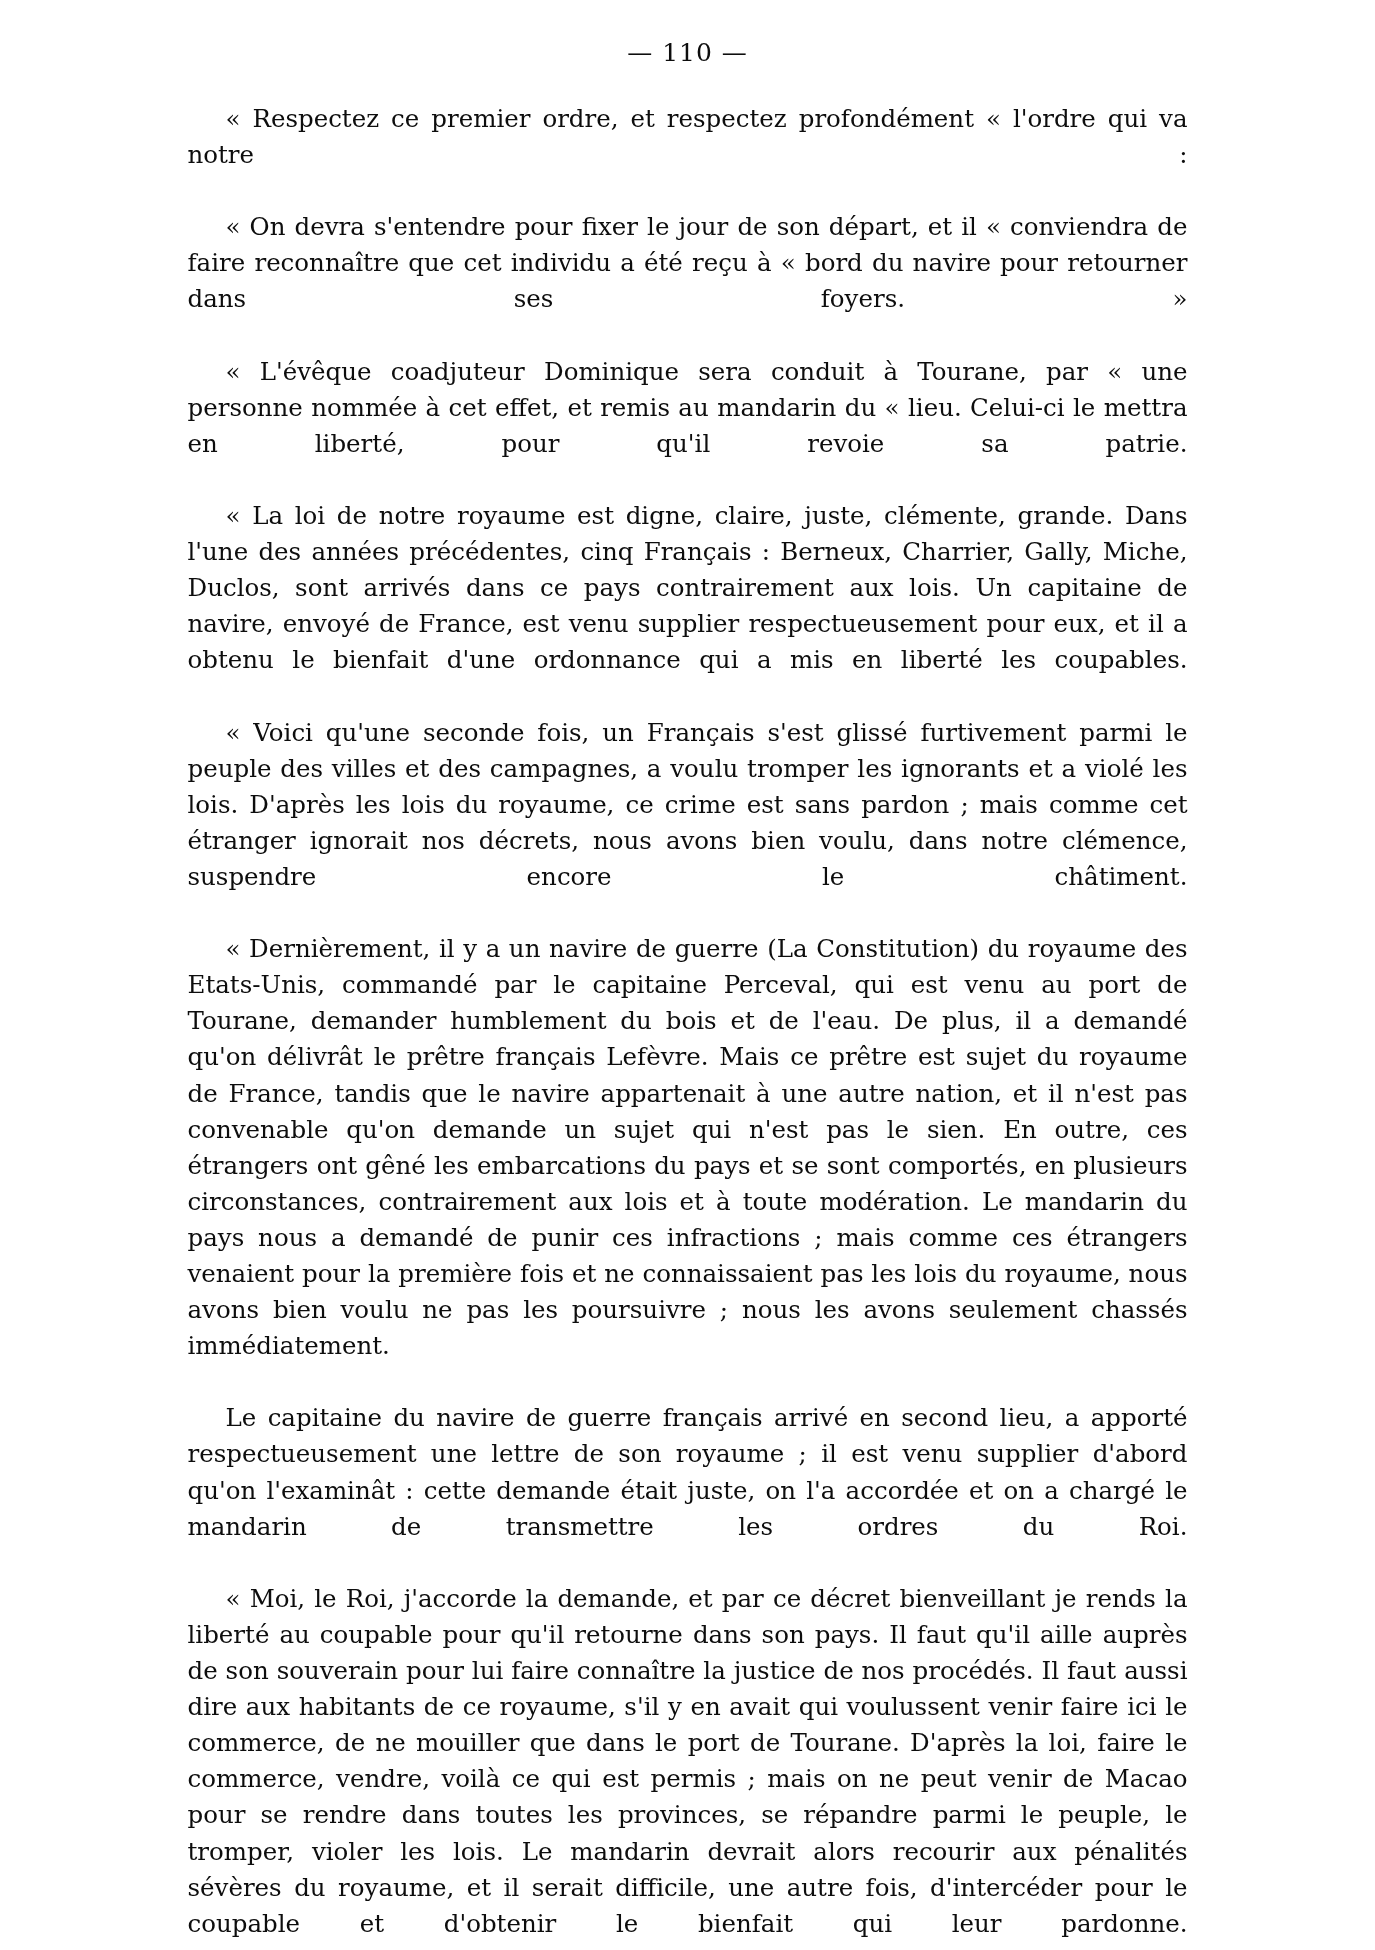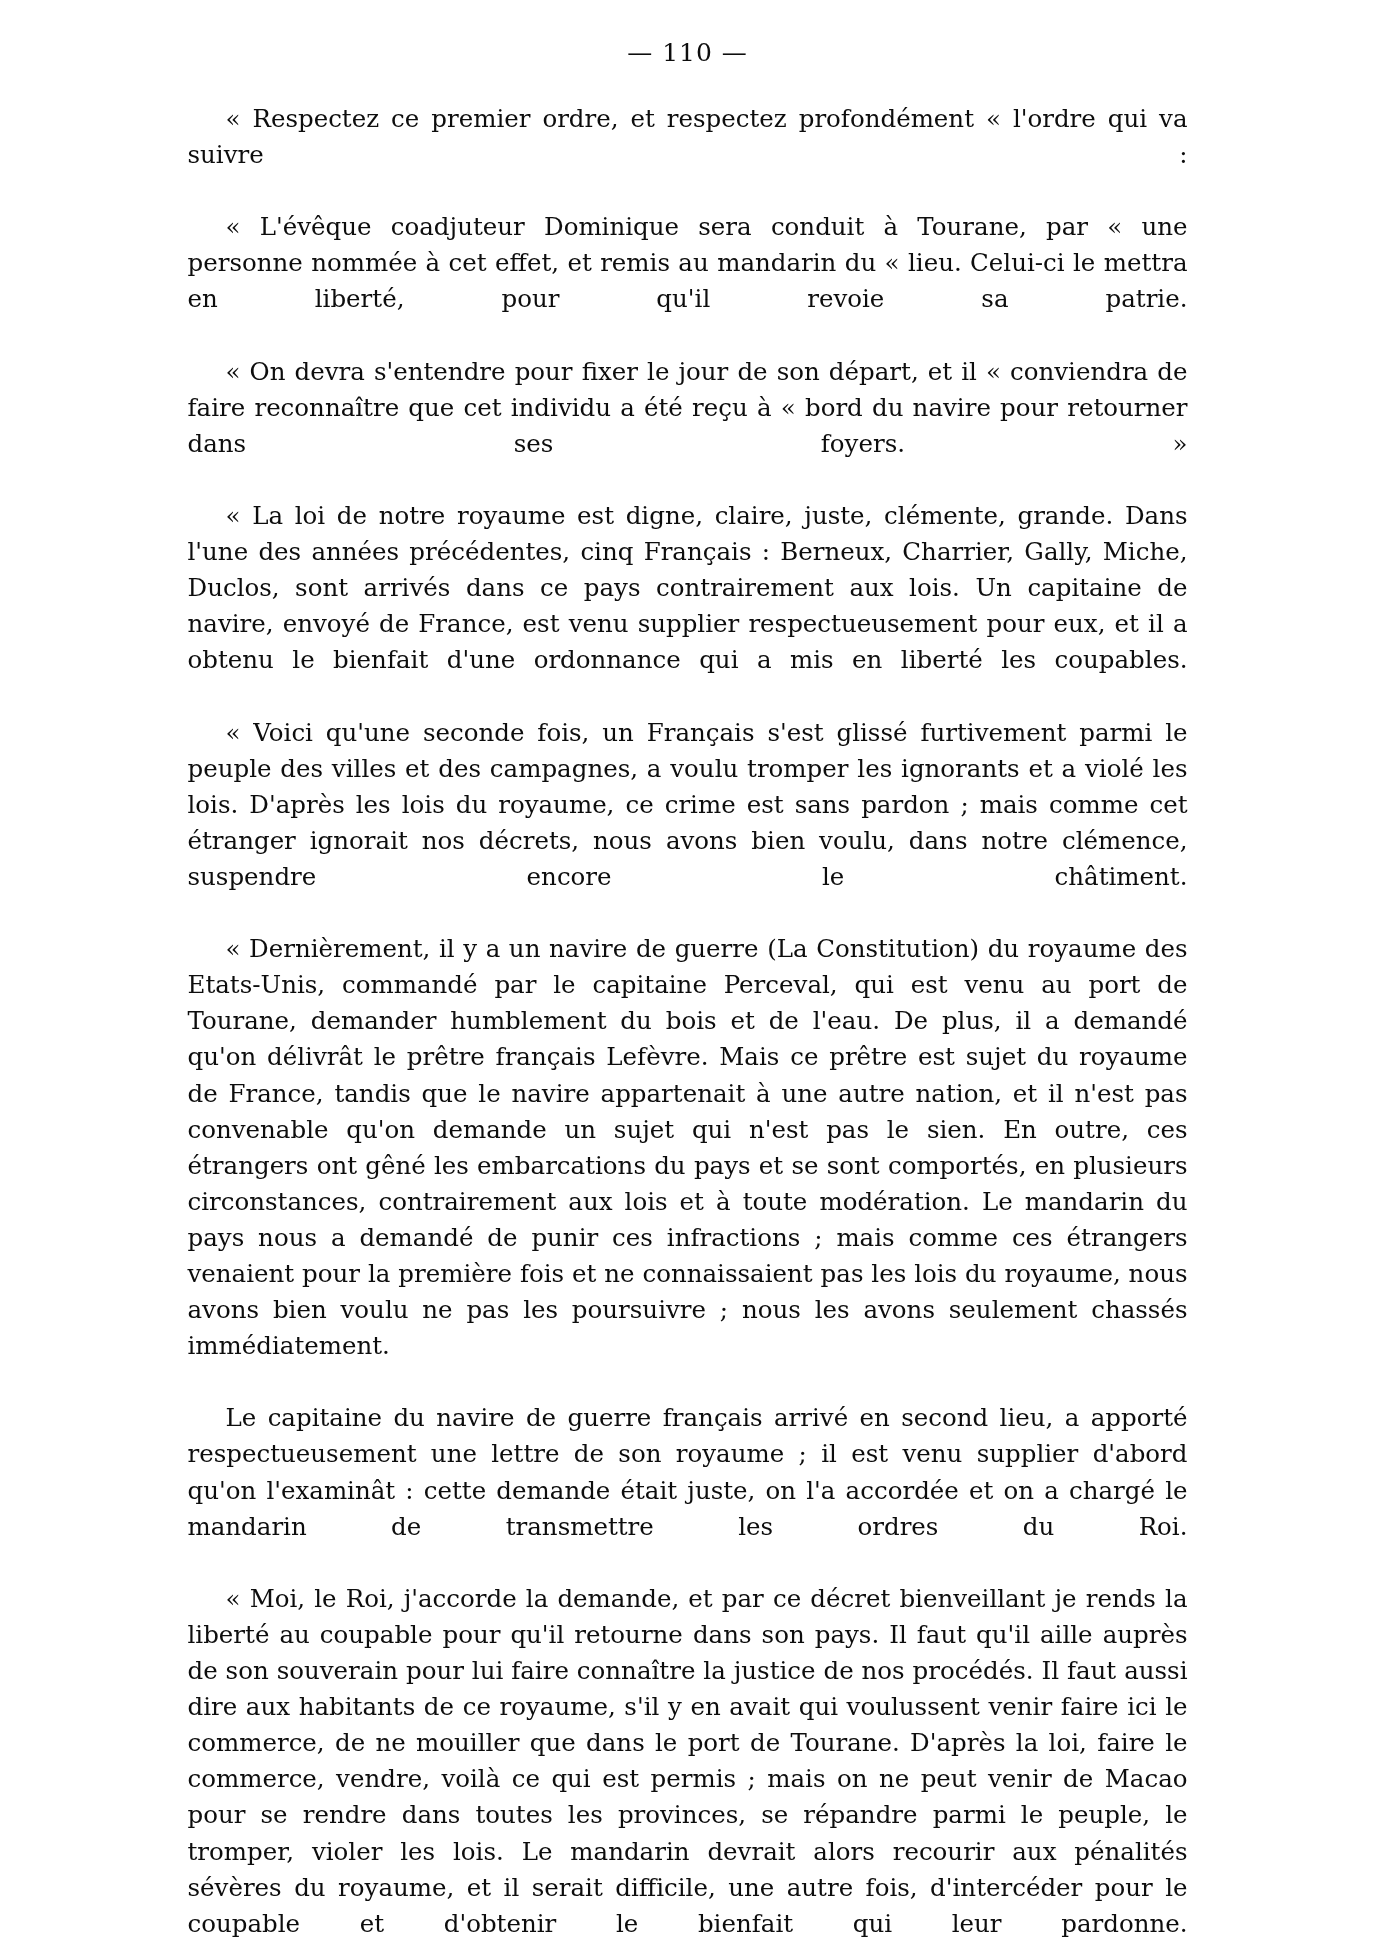--- a/index.html
+++ b/index.html
@@ -57,25 +57,25 @@
 </style>
 </head>
 <body>
 
 <div class="page">
 
   <div class="page-number">— 110 —</div>
 
   <div class="body-col">
 
-    <p class="para indent">« Respectez ce premier ordre, et respectez profondément « l'ordre qui va suivre :</p>
+    <p class="para indent">« Respectez ce premier ordre, et respectez profondément « l'ordre qui va notre :</p>
+
+    <p class="para indent">« On devra s'entendre pour fixer le jour de son départ, et il « conviendra de faire reconnaître que cet individu a été reçu à « bord du navire pour retourner dans ses foyers. »</p>
 
     <p class="para indent">« L'évêque coadjuteur Dominique sera conduit à Tourane, par « une personne nommée à cet effet, et remis au mandarin du « lieu. Celui-ci le mettra en liberté, pour qu'il revoie sa patrie.</p>
-
-    <p class="para indent">« On devra s'entendre pour fixer le jour de son départ, et il « conviendra de faire reconnaître que cet individu a été reçu à « bord du navire pour retourner dans ses foyers. »</p>
 
     <p class="para indent">« La loi de notre royaume est digne, claire, juste, clémente, grande. Dans l'une des années précédentes, cinq Français : Berneux, Charrier, Gally, Miche, Duclos, sont arrivés dans ce pays contrairement aux lois. Un capitaine de navire, envoyé de France, est venu supplier respectueusement pour eux, et il a obtenu le bienfait d'une ordonnance qui a mis en liberté les coupables.</p>
 
     <p class="para indent">« Voici qu'une seconde fois, un Français s'est glissé furtivement parmi le peuple des villes et des campagnes, a voulu tromper les ignorants et a violé les lois. D'après les lois du royaume, ce crime est sans pardon ; mais comme cet étranger ignorait nos décrets, nous avons bien voulu, dans notre clémence, suspendre encore le châtiment.</p>
 
     <p class="para indent"><span>« Dernièrement, il y a un navire de guerre </span><span class="ital">(La Constitution)</span><span> du royaume des Etats-Unis, commandé par le capitaine Perceval, qui est venu au port de Tourane, demander humblement du bois et de l'eau. De plus, il a demandé qu'on délivrât le prêtre français Lefèvre. Mais ce prêtre est sujet du royaume de France, tandis que le navire appartenait à une autre nation, et il n'est pas convenable qu'on demande un sujet qui n'est pas le sien. En outre, ces étrangers ont gêné les embarcations du pays et se sont comportés, en plusieurs circonstances, contrairement aux lois et à toute modération. Le mandarin du pays nous a demandé de punir ces infractions ; mais comme ces étrangers venaient pour la première fois et ne connaissaient pas les lois du royaume, nous avons bien voulu ne pas les poursuivre ; nous les avons seulement chassés immédiatement.</span></p>
 
     <p class="para indent">Le capitaine du navire de guerre français arrivé en second lieu, a apporté respectueusement une lettre de son royaume ; il est venu supplier d'abord qu'on l'examinât : cette demande était juste, on l'a accordée et on a chargé le mandarin de transmettre les ordres du Roi.</p>
 
     <p class="para indent">« Moi, le Roi, j'accorde la demande, et par ce décret bienveillant je rends la liberté au coupable pour qu'il retourne dans son pays. Il faut qu'il aille auprès de son souverain pour lui faire connaître la justice de nos procédés. Il faut aussi dire aux habitants de ce royaume, s'il y en avait qui voulussent venir faire ici le commerce, de ne mouiller que dans le port de Tourane. D'après la loi, faire le commerce, vendre, voilà ce qui est permis ; mais on ne peut venir de Macao pour se rendre dans toutes les provinces, se répandre parmi le peuple, le tromper, violer les lois. Le mandarin devrait alors recourir aux pénalités sévères du royaume, et il serait difficile, une autre fois, d'intercéder pour le coupable et d'obtenir le bienfait qui leur pardonne.</p>

